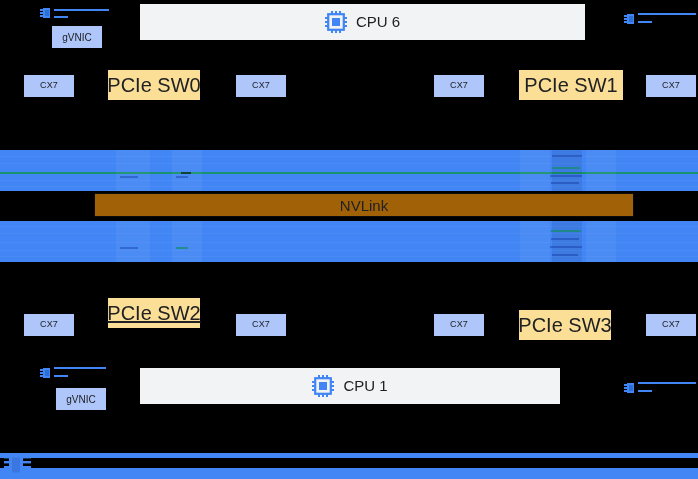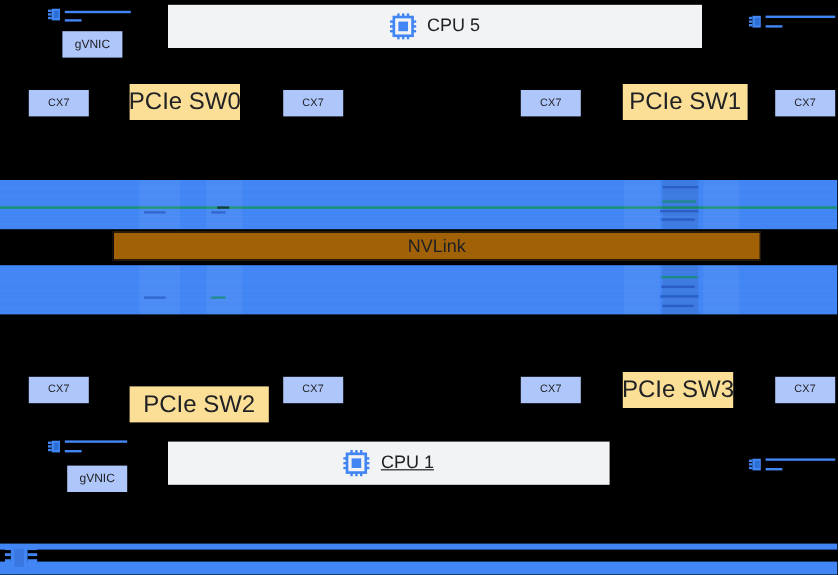--- a/index.html
+++ b/index.html
@@ -144,21 +144,21 @@
           <rect x="0" y="10" width="3" height="2"></rect>
           <rect x="0" y="14" width="3" height="2"></rect>
           <rect x="19" y="6" width="3" height="2"></rect>
           <rect x="19" y="10" width="3" height="2"></rect>
           <rect x="19" y="14" width="3" height="2"></rect>
         </g>
         <rect x="3.2" y="3.2" width="15.6" height="15.6" fill="none" stroke="#4285f4" stroke-width="2.2"></rect>
         <rect x="7" y="7" width="8" height="8" fill="#4285f4"></rect>
       </svg>
     </span>
-    <span>CPU 5</span>
+    <span>CPU 6</span>
   </div>
 
   <div class="abs nic-icon" style="left:624px; top:12px; width:14px; height:12px;">
     <svg width="14" height="12" viewBox="0 0 14 12" aria-hidden="true">
       <rect x="0" y="1" width="3" height="2" fill="#4285f4"></rect>
       <rect x="0" y="4" width="3" height="2" fill="#4285f4"></rect>
       <rect x="0" y="7" width="3" height="2" fill="#4285f4"></rect>
       <rect x="3" y="0" width="7" height="10" fill="#4285f4"></rect>
       <rect x="5" y="2" width="4" height="6" fill="#2b6fd4"></rect>
     </svg>
@@ -215,42 +215,42 @@
 
     <div class="ghost-line teal" style="left:551px; top:9px; width:30px;"></div>
     <div class="ghost-line" style="left:551px; top:17px; width:28px;"></div>
     <div class="ghost-line" style="left:550px; top:25px; width:32px;"></div>
     <div class="ghost-line" style="left:552px; top:33px; width:26px;"></div>
     <div class="ghost-line" style="left:120px; top:26px; width:18px;"></div>
     <div class="ghost-line teal" style="left:176px; top:26px; width:12px;"></div>
   </div>
 
   <div class="abs node node-cx7" style="left:24px; top:314px; width:50px; height:22px;">CX7</div>
-  <div class="abs node node-sw" style="left:108px; top:322px; width:116px; height:30px;">PCIe SW2</div>
+  <div class="abs node node-sw" style="left:108px; top:298px; width:92px; height:30px;text-decoration:underline;">PCIe SW2</div>
   <div class="abs node node-cx7" style="left:236px; top:314px; width:50px; height:22px;">CX7</div>
 
   <div class="abs node node-cx7" style="left:434px; top:314px; width:50px; height:22px;">CX7</div>
   <div class="abs node node-sw" style="left:519px; top:310px; width:92px; height:30px;">PCIe SW3</div>
   <div class="abs node node-cx7" style="left:646px; top:314px; width:50px; height:22px;">CX7</div>
 
   <div class="abs nic-icon" style="left:40px; top:366px; width:14px; height:12px;">
     <svg width="14" height="12" viewBox="0 0 14 12" aria-hidden="true">
       <rect x="0" y="1" width="3" height="2" fill="#4285f4"></rect>
       <rect x="0" y="4" width="3" height="2" fill="#4285f4"></rect>
       <rect x="0" y="7" width="3" height="2" fill="#4285f4"></rect>
       <rect x="3" y="0" width="7" height="10" fill="#4285f4"></rect>
       <rect x="5" y="2" width="4" height="6" fill="#2b6fd4"></rect>
     </svg>
   </div>
   <div class="abs nic-line" style="left:54px; top:367px; width:52px;"></div>
   <div class="abs nic-line" style="left:54px; top:375px; width:14px;"></div>
 
   <div class="abs node node-gvnic" style="left:56px; top:388px; width:50px; height:22px;">gVNIC</div>
 
-  <div class="abs node node-cpu" style="left:140px; top:368px; width:368px; height:36px;text-decoration:underline;">
+  <div class="abs node node-cpu" style="left:140px; top:368px; width:420px; height:36px;">
     <span class="cpu-glyph">
       <svg width="22" height="22" viewBox="0 0 22 22" aria-hidden="true">
         <g fill="#4285f4">
           <rect x="6" y="0" width="2" height="3"></rect>
           <rect x="10" y="0" width="2" height="3"></rect>
           <rect x="14" y="0" width="2" height="3"></rect>
           <rect x="6" y="19" width="2" height="3"></rect>
           <rect x="10" y="19" width="2" height="3"></rect>
           <rect x="14" y="19" width="2" height="3"></rect>
           <rect x="0" y="6" width="3" height="2"></rect>

